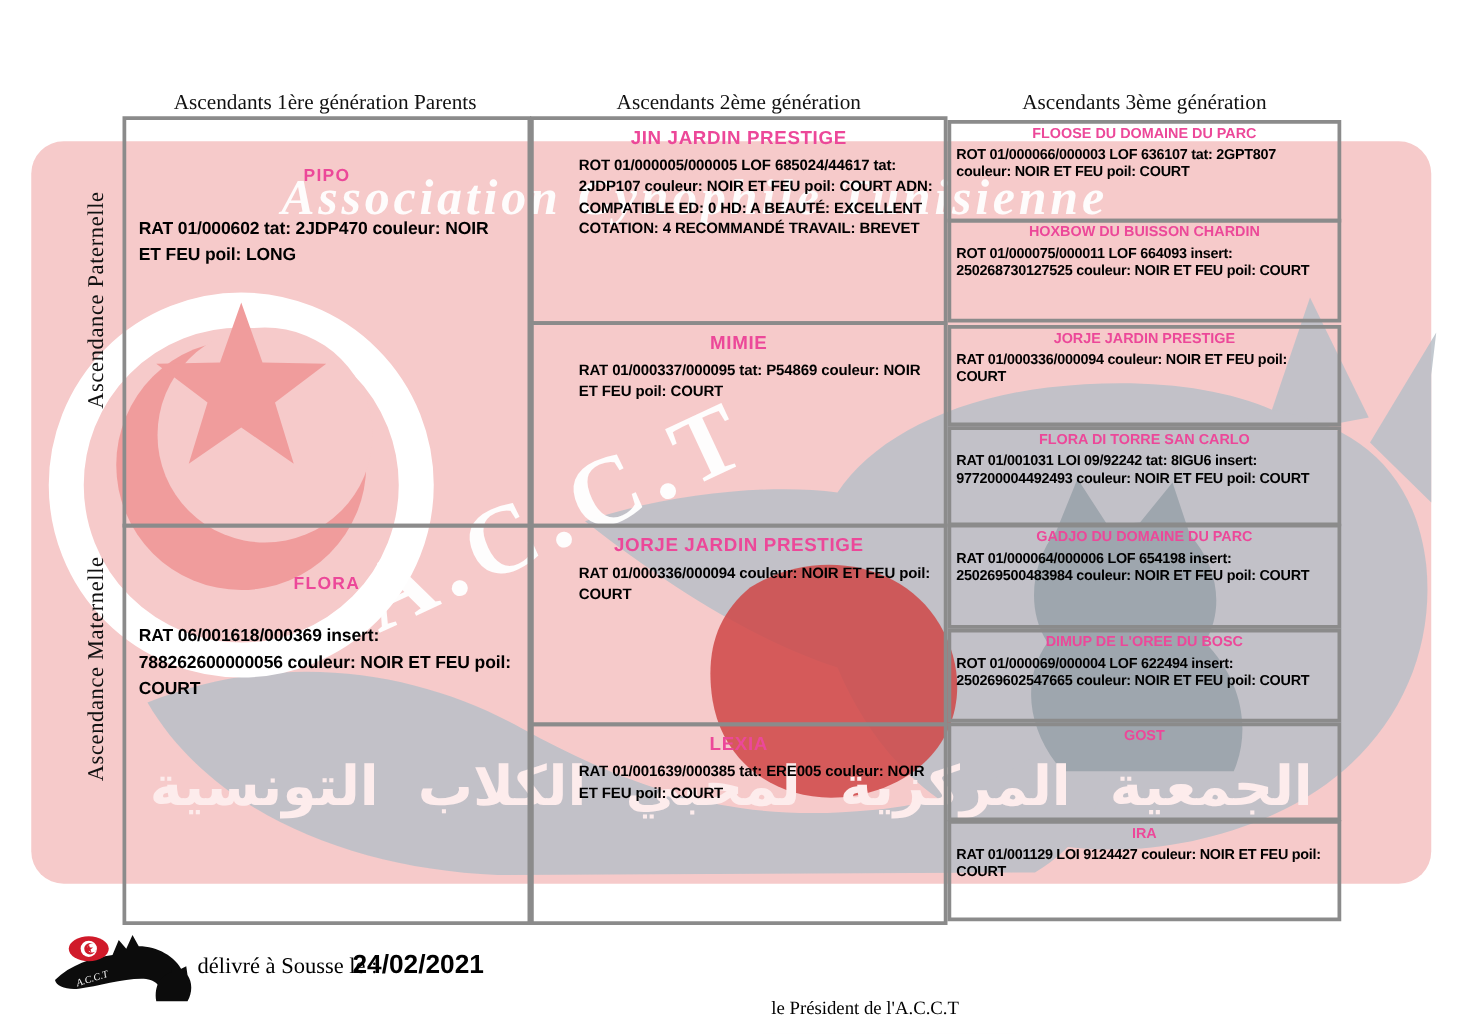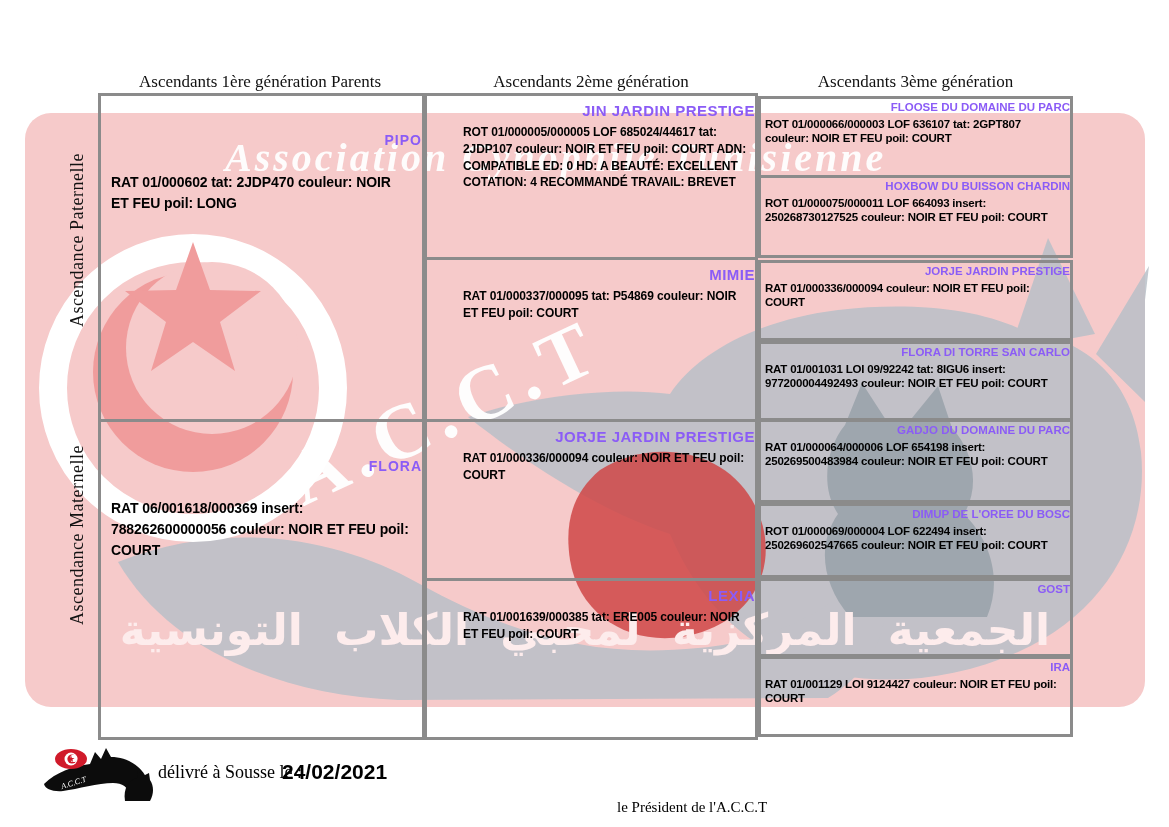--- a/index.html
+++ b/index.html
@@ -21,21 +21,21 @@
 
   
   .colhead{position:absolute;top:72px;font-family:"Liberation Serif",serif;font-size:17px;
            color:#111;z-index:3;}
   .sidelabel{position:absolute;left:58px;width:38px;display:flex;align-items:center;justify-content:center;
              writing-mode:vertical-rl;transform:rotate(180deg);
              font-family:"Liberation Serif",serif;font-size:18px;color:#111;z-index:3;letter-spacing:.5px;}
 
   
   .cell{position:absolute;border:3px solid #8b8b8b;box-sizing:border-box;background:transparent;z-index:2;}
-  .cell .t{font-weight:bold;text-align:right;color:#8b5cf6;}
+  .cell .t{font-weight:bold;text-align:center;color:#ec4899;}
   .cell .d{font-weight:bold;text-align:left;color:#000;}
   .g1 .t{font-size:14px;margin-top:36px;letter-spacing:1px;}
   .g1 .d{font-size:14px;margin-top:24px;line-height:1.5;padding:0 10px;letter-spacing:-0.1px;}
   .g2 .t{font-size:15px;margin-top:6px;letter-spacing:.5px;}
   .g2 .d{font-size:12px;margin-top:5px;line-height:1.4;padding:0 6px;letter-spacing:-0.1px;margin-left:30px;}
   .g3 .t{font-size:11.5px;margin-top:2px;}
   .g3 .d{font-size:11.5px;margin-top:4px;line-height:1.25;padding:0 4px;letter-spacing:-0.2px;}
 
   
   .foot{position:absolute;z-index:3;}

